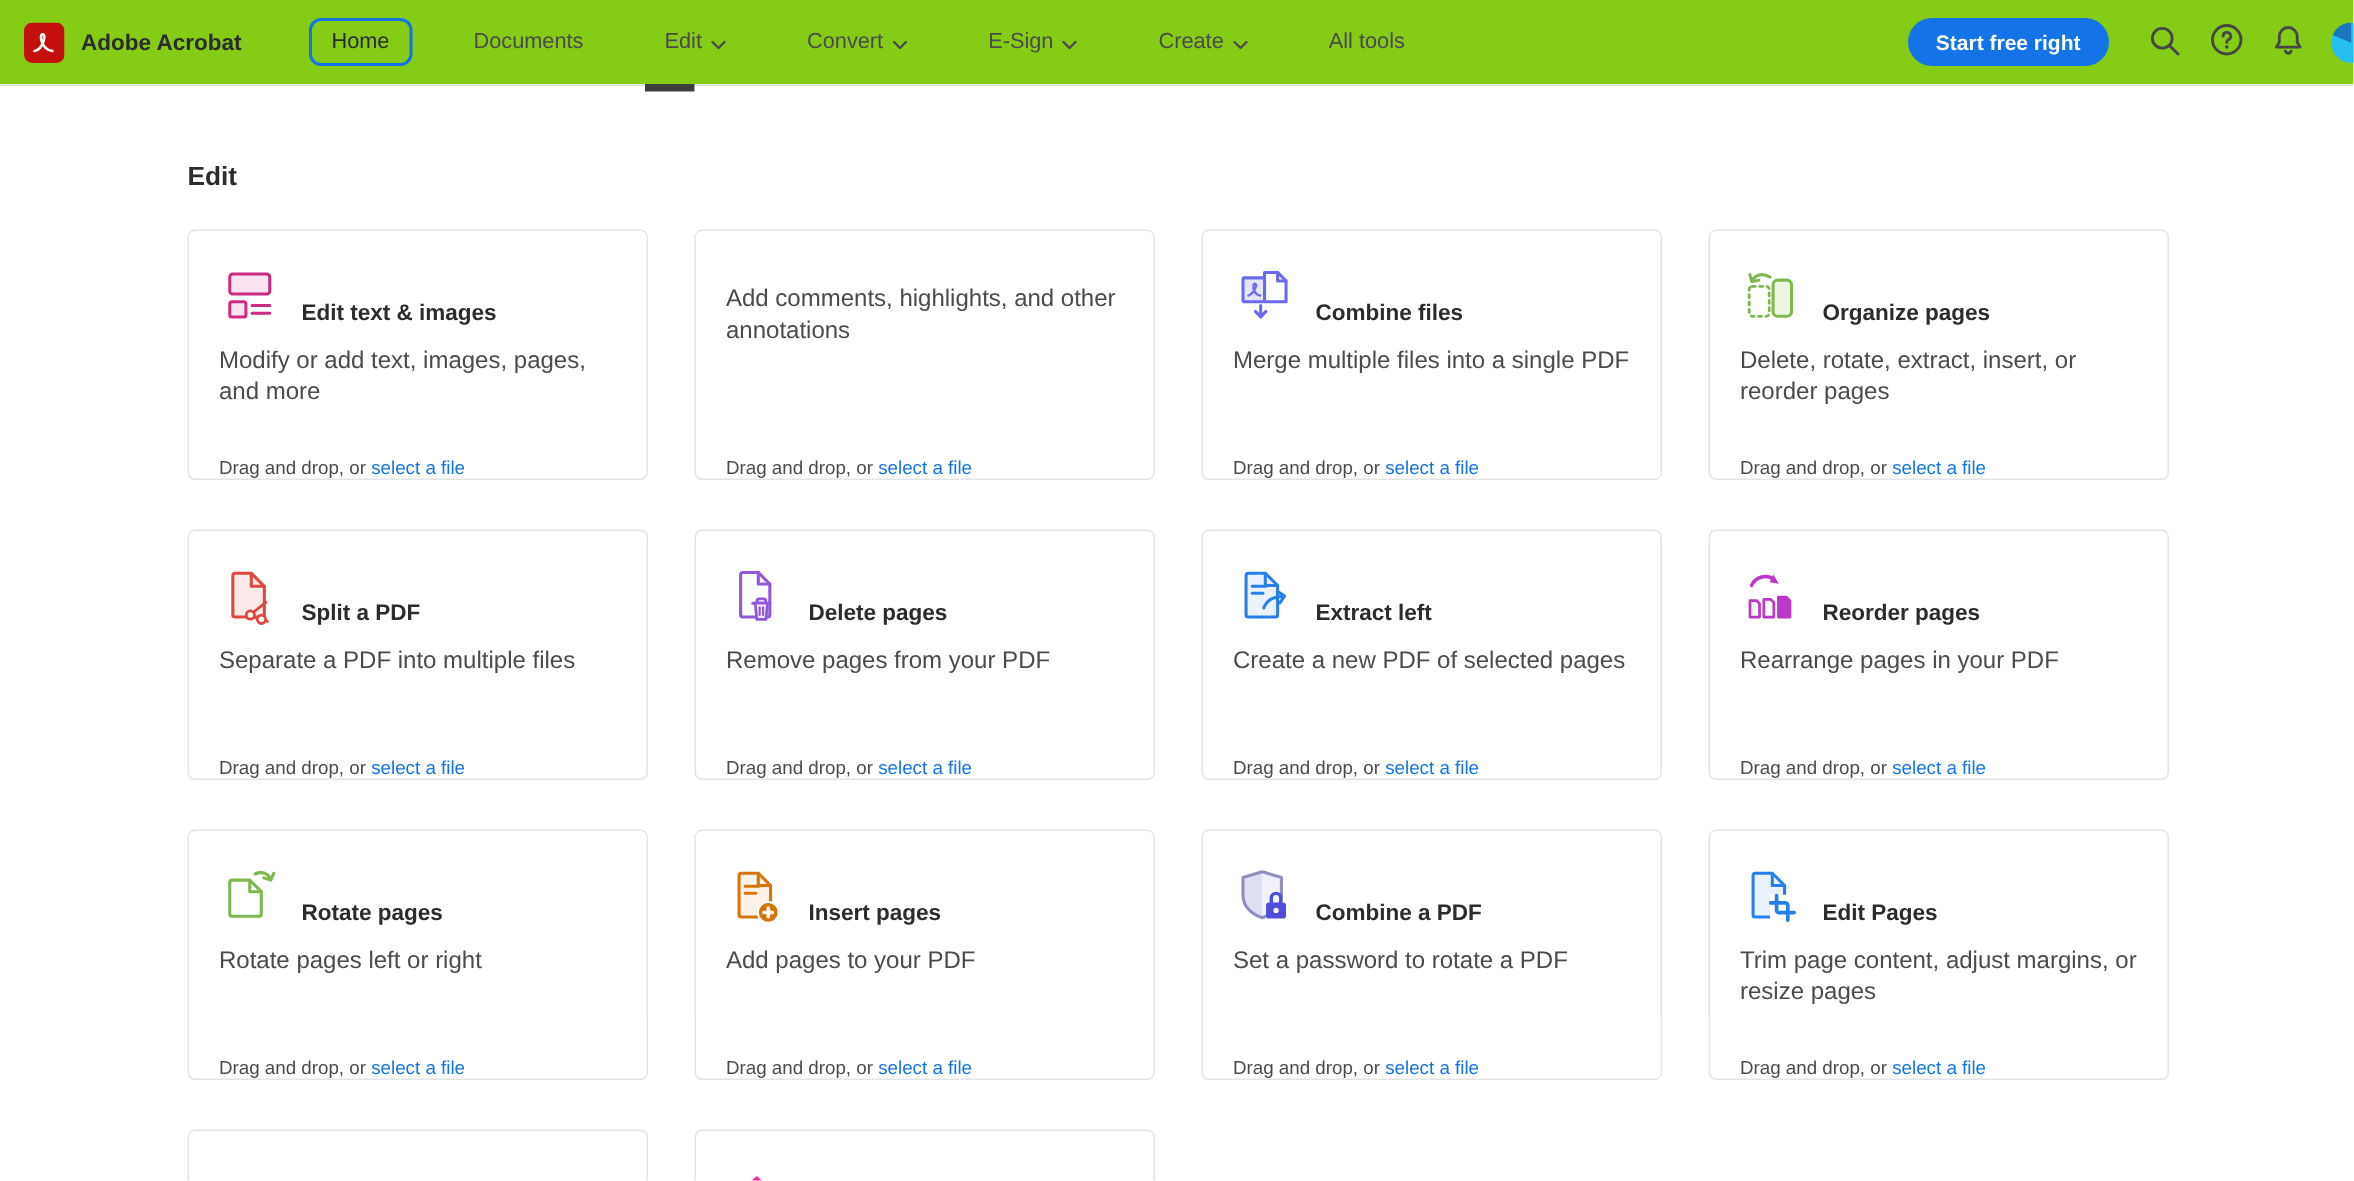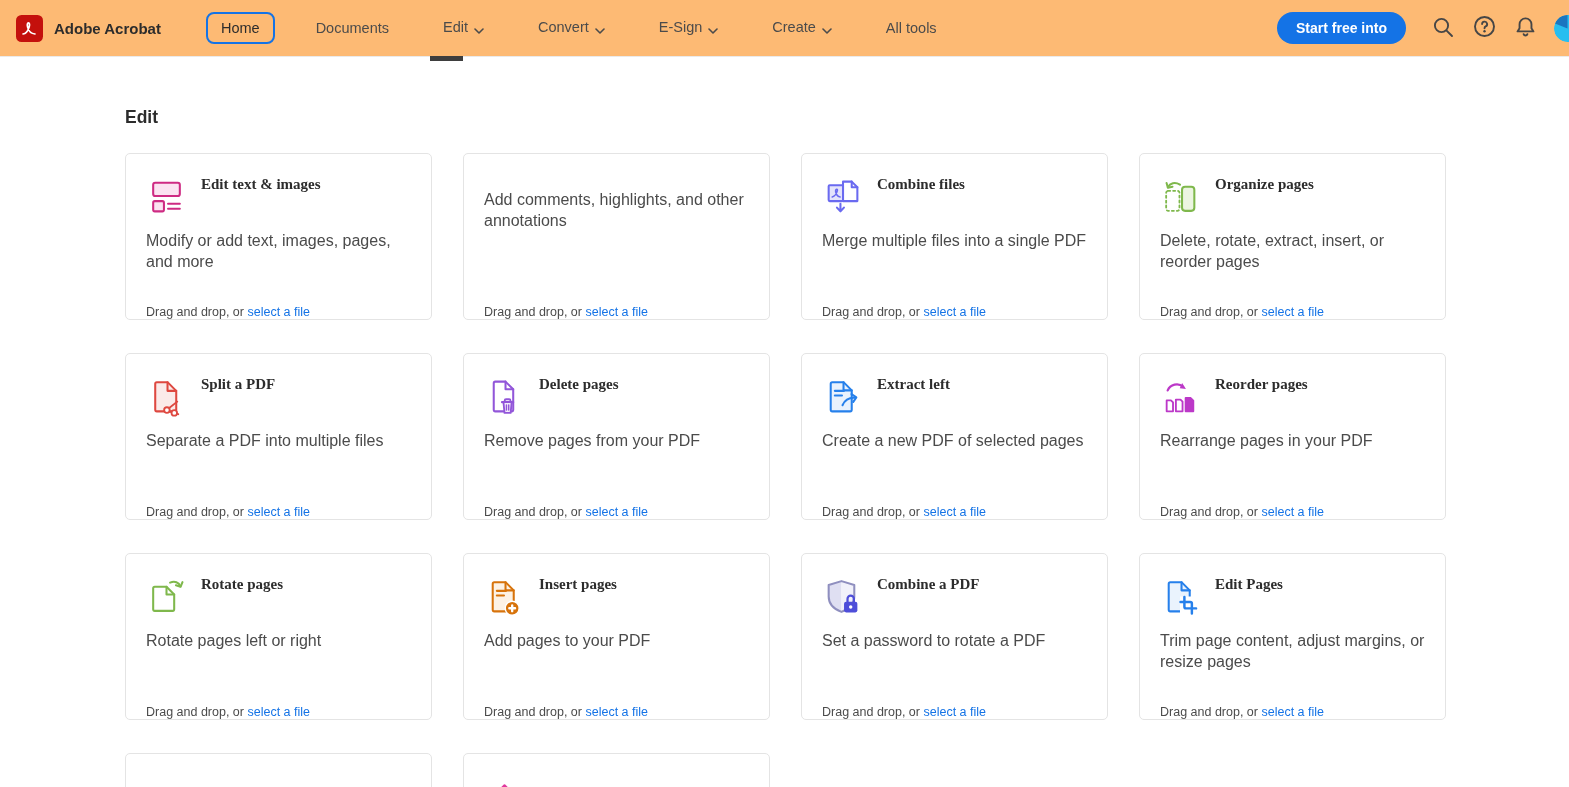--- a/index.html
+++ b/index.html
@@ -6,40 +6,40 @@
     --accent:#1473E6; --text:#2C2C2C; --muted:#4B4B4B;
     --border:#E4E4E4; --underline:#3E3E3E; --brand:#C4100C;
   }
   *{box-sizing:border-box;}
   html,body{margin:0;padding:0;}
   body{
     width:1569px;height:787px;overflow:hidden;background:#fff;
     font-family:"Liberation Sans",sans-serif;color:var(--text);
   }
   
-  .header{height:57px;display:flex;align-items:center;border-bottom:1px solid #EAEAEA;background:#fdba74;position:relative;}
+  .header{height:57px;display:flex;align-items:center;border-bottom:1px solid #EAEAEA;background:#84cc16;position:relative;}
   .brand{display:flex;align-items:center;gap:11px;padding-left:16px;margin-right:36px;}
   .logo{width:27px;height:27px;display:block;}
   .brand-name{font-weight:bold;font-size:15px;color:#2C2C2C;white-space:nowrap;}
   .nav{display:flex;align-items:center;height:57px;gap:10px;}
   .nav-item{display:flex;align-items:center;gap:6px;padding:6px 9px;font-size:14.5px;color:var(--muted);cursor:pointer;position:relative;height:57px;white-space:nowrap;}
-  .nav-item .pill{display:flex;align-items:flex-start;gap:6px;padding:6px 13px;border-radius:8px;}
+  .nav-item .pill{display:flex;align-items:center;gap:6px;padding:6px 13px;border-radius:8px;}
   .nav-item.focused .pill{border:2px solid var(--accent);color:#2C2C2C;}
   .nav-item.active::after{content:"";position:absolute;left:9px;width:33px;height:5px;background:var(--underline);bottom:-4px;}
   .chev{display:inline-block;margin-top:2px;}
   .header-right{margin-left:auto;display:flex;align-items:center;gap:7px;padding-right:0;}
   .cta{background:var(--accent);color:#fff;font-weight:bold;font-size:14px;border:none;border-radius:16px;padding:8px 19px;cursor:pointer;margin-right:13px;white-space:nowrap;font-family:inherit;}
   .icon-btn{width:34px;height:34px;display:flex;align-items:center;justify-content:center;background:none;border:none;cursor:pointer;padding:0;}
   .avatar{width:27px;height:27px;border-radius:50%;overflow:hidden;flex:0 0 auto;margin-left:5px;margin-right:-12px;cursor:pointer;}
   
   .main{padding-left:125px;}
   .page-title{font-size:17.5px;font-weight:bold;color:#2C2C2C;margin:50px 0 0 0;line-height:20px;}
   .grid{display:grid;grid-template-columns:repeat(4,307px);gap:33px 31px;margin-top:26px;}
   .card{width:307px;height:167px;border:1px solid var(--border);border-radius:5px;background:#fff;position:relative;padding:22px 20px;cursor:pointer;}
-  .card-head{display:flex;align-items:flex-start;gap:14px;font-family:Liberation Serif, serif;}
+  .card-head{display:flex;align-items:flex-end;gap:14px;}
   .icon{width:41px;height:41px;flex:0 0 auto;}
   .icon svg{width:41px;height:41px;display:block;}
   .card-title{font-size:15px;font-weight:bold;color:#2C2C2C;}
   .card-desc{font-size:16px;color:var(--muted);line-height:21px;margin:13px 0 0 0;max-width:267px;}
   .card-foot{position:absolute;left:20px;bottom:0;font-size:12.5px;color:var(--muted);margin:0;}
   .card-foot a{color:var(--accent);text-decoration:none;}
 </style>
 </head>
 <body>
 
@@ -104,21 +104,21 @@
   </div>
 
   <div class="nav-item">
     <span class="pill">
           <span class="nav-label">All tools</span>
         </span>
   </div>
 </nav>
 
   <div class="header-right">
-    <button class="cta">Start free into</button>
+    <button class="cta">Start free right</button>
     <button class="icon-btn">
       <span>
         <svg width="22" height="22" viewBox="0 0 22 22">
           <circle cx="9.5" cy="9.5" r="6.6" stroke="#464646" stroke-width="1.9" fill="none"></circle>
           <path d="M14.6 14.6L20 20" stroke="#464646" stroke-width="1.9" stroke-linecap="round"></path>
         </svg>
       </span>
     </button>
     <button class="icon-btn">
       <span>

